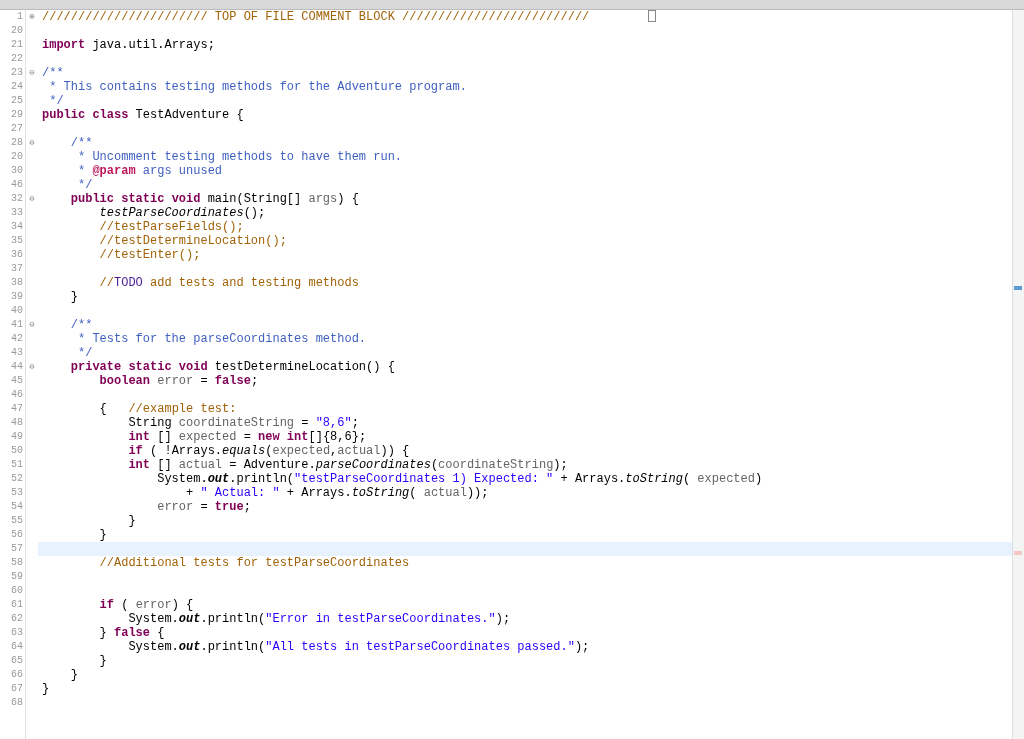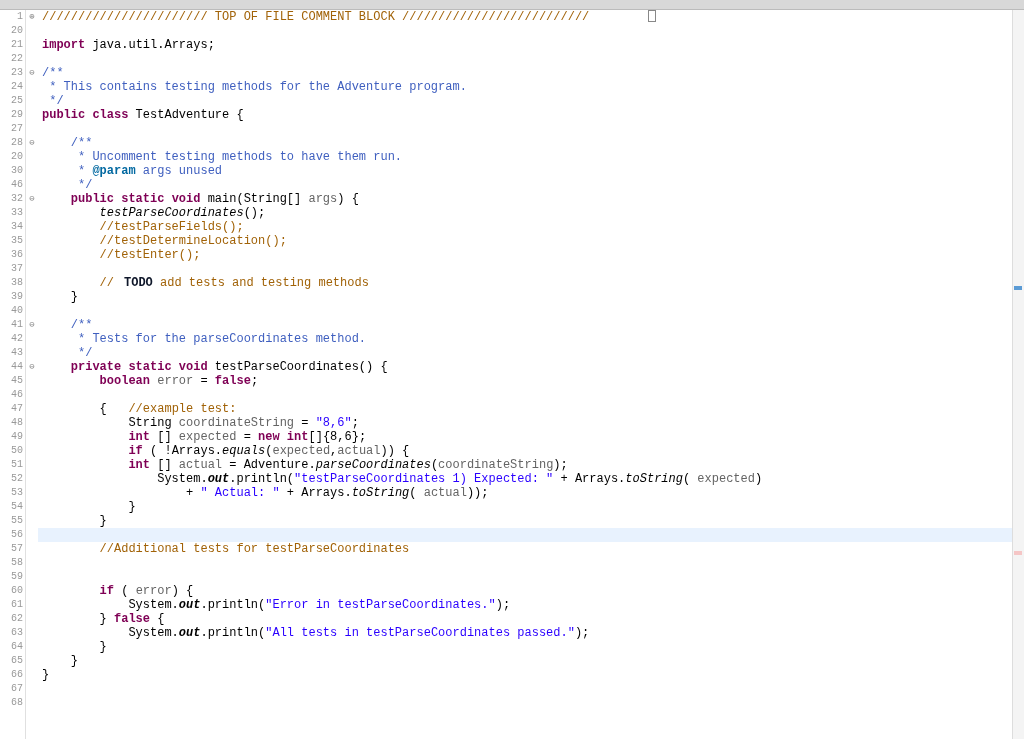--- a/index.html
+++ b/index.html
@@ -10,26 +10,26 @@
   .gutter div { height: 14px; line-height: 14px; font-size: 10px; }
   .fold-col { width: 12px; background: #fff; }
   .fold-col div { height: 14px; line-height: 14px; text-align: center; font-size: 9px; color: #888; }
   .code { flex: 1; position: relative; background: #fff; }
   .code-lines { position: relative; }
   .line { height: 14px; line-height: 14px; white-space: pre; padding-left: 4px; }
   .hl { background: #e8f2fe; }
   .kw { color: #7f0055; font-weight: bold; font-family: Liberation Mono, monospace; }
   .cm { color: #a16207; }
   .jd { color: #3f5fbf; }
-  .jdt { color: #0369a1; font-weight: bold; }
+  .jdt { color: #be185d; font-weight: bold; }
   .str { color: #2a00ff; }
   .it { font-style: italic; }
   .bld { font-weight: bold; font-style: italic; }
   .ann { color: #646464; }
-  .todo { color: #0f172a; font-weight: bold; margin-left: 10px; }
+  .todo { color: #4c1d95; font-weight: normal; }
   .right-ruler { position: absolute; right: 0; top: 0; width: 12px; height: 100%; background: #f4f4f4; border-left: 1px solid #ddd; }
   .ruler-mark { position: absolute; right: 2px; width: 8px; height: 4px; }
   .mark-todo { background: #5b9bd5; top: 276px; }
   .mark-err { background: #f5c6c6; top: 541px; }
   .cursor-mark { position: absolute; left: 610px; top: 0; width: 8px; height: 12px; border: 1px solid #888; }
 </style>
 </head>
 <body>
 
 <div class="toolbar"></div>
@@ -160,30 +160,31 @@
         <div class="line"><span>        </span><span class="cm">//testParseFields();</span></div>
         <div class="line"><span>        </span><span class="cm">//testDetermineLocation();</span></div>
         <div class="line"><span>        </span><span class="cm">//testEnter();</span></div>
         <div class="line"></div>
         <div class="line"><span>        </span><span class="cm">//</span><span class="todo">TODO</span><span class="cm"> add tests and testing methods</span></div>
         <div class="line"><span>    }</span></div>
         <div class="line"></div>
         <div class="line"><span>    </span><span class="jd">/**</span></div>
         <div class="line"><span class="jd">     * Tests for the parseCoordinates method.</span></div>
         <div class="line"><span class="jd">     */</span></div>
-        <div class="line"><span>    </span><span class="kw">private static void</span><span> testParseCoordinates() {</span></div>
+        <div class="line"><span>    </span><span class="kw">private static void</span><span> testDetermineLocation() {</span></div>
         <div class="line"><span>        </span><span class="kw">boolean</span><span> </span><span class="ann">error</span><span> = </span><span class="kw">false</span><span>;</span></div>
         <div class="line"></div>
         <div class="line"><span>        {   </span><span class="cm">//example test:</span></div>
         <div class="line"><span>            String </span><span class="ann">coordinateString</span><span> = </span><span class="str">"8,6"</span><span>;</span></div>
         <div class="line"><span>            </span><span class="kw">int</span><span> [] </span><span class="ann">expected</span><span> = </span><span class="kw">new int</span><span>[]{8,6};</span></div>
         <div class="line"><span>            </span><span class="kw">if</span><span> ( !Arrays.</span><span class="it">equals</span><span>(</span><span class="ann">expected</span><span>,</span><span class="ann">actual</span><span>)) {</span></div>
         <div class="line"><span>            </span><span class="kw">int</span><span> [] </span><span class="ann">actual</span><span> = Adventure.</span><span class="it">parseCoordinates</span><span>(</span><span class="ann">coordinateString</span><span>);</span></div>
         <div class="line"><span>                System.</span><span class="it bld">out</span><span>.println(</span><span class="str">"testParseCoordinates 1) Expected: "</span><span> + Arrays.</span><span class="it">toString</span><span>( </span><span class="ann">expected</span><span>)</span></div>
         <div class="line"><span>                    + </span><span class="str">" Actual: "</span><span> + Arrays.</span><span class="it">toString</span><span>( </span><span class="ann">actual</span><span>));</span></div>
+        <div class="line"><span>                </span><span class="ann">error</span><span> = </span><span class="kw">true</span><span>;</span></div>
         <div class="line"><span>            }</span></div>
         <div class="line"><span>        }</span></div>
         <div class="line hl"></div>
         <div class="line"><span>        </span><span class="cm">//Additional tests for testParseCoordinates</span></div>
         <div class="line"></div>
         <div class="line"></div>
         <div class="line"><span>        </span><span class="kw">if</span><span> ( </span><span class="ann">error</span><span>) {</span></div>
         <div class="line"><span>            System.</span><span class="it bld">out</span><span>.println(</span><span class="str">"Error in testParseCoordinates."</span><span>);</span></div>
         <div class="line"><span>        } </span><span class="kw">false</span><span> {</span></div>
         <div class="line"><span>            System.</span><span class="it bld">out</span><span>.println(</span><span class="str">"All tests in testParseCoordinates passed."</span><span>);</span></div>

